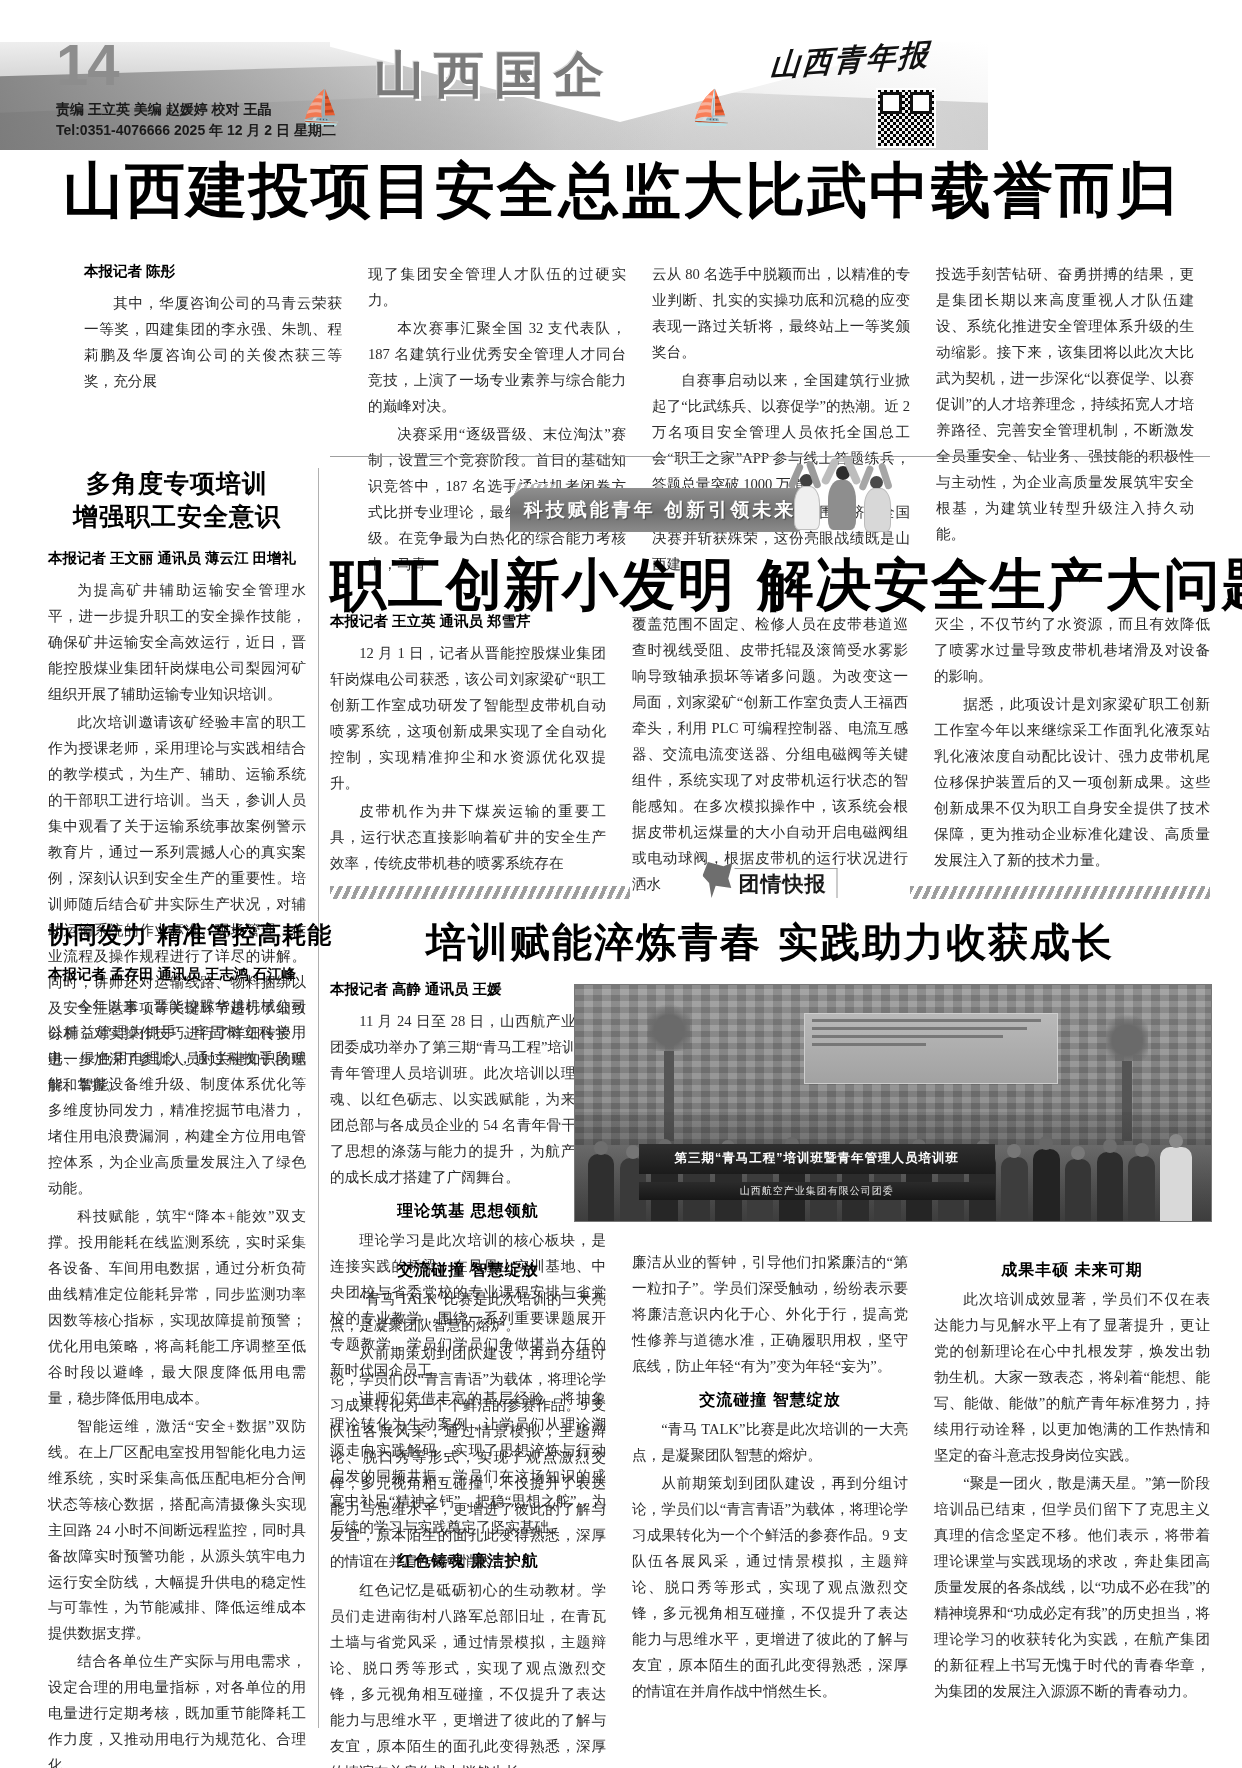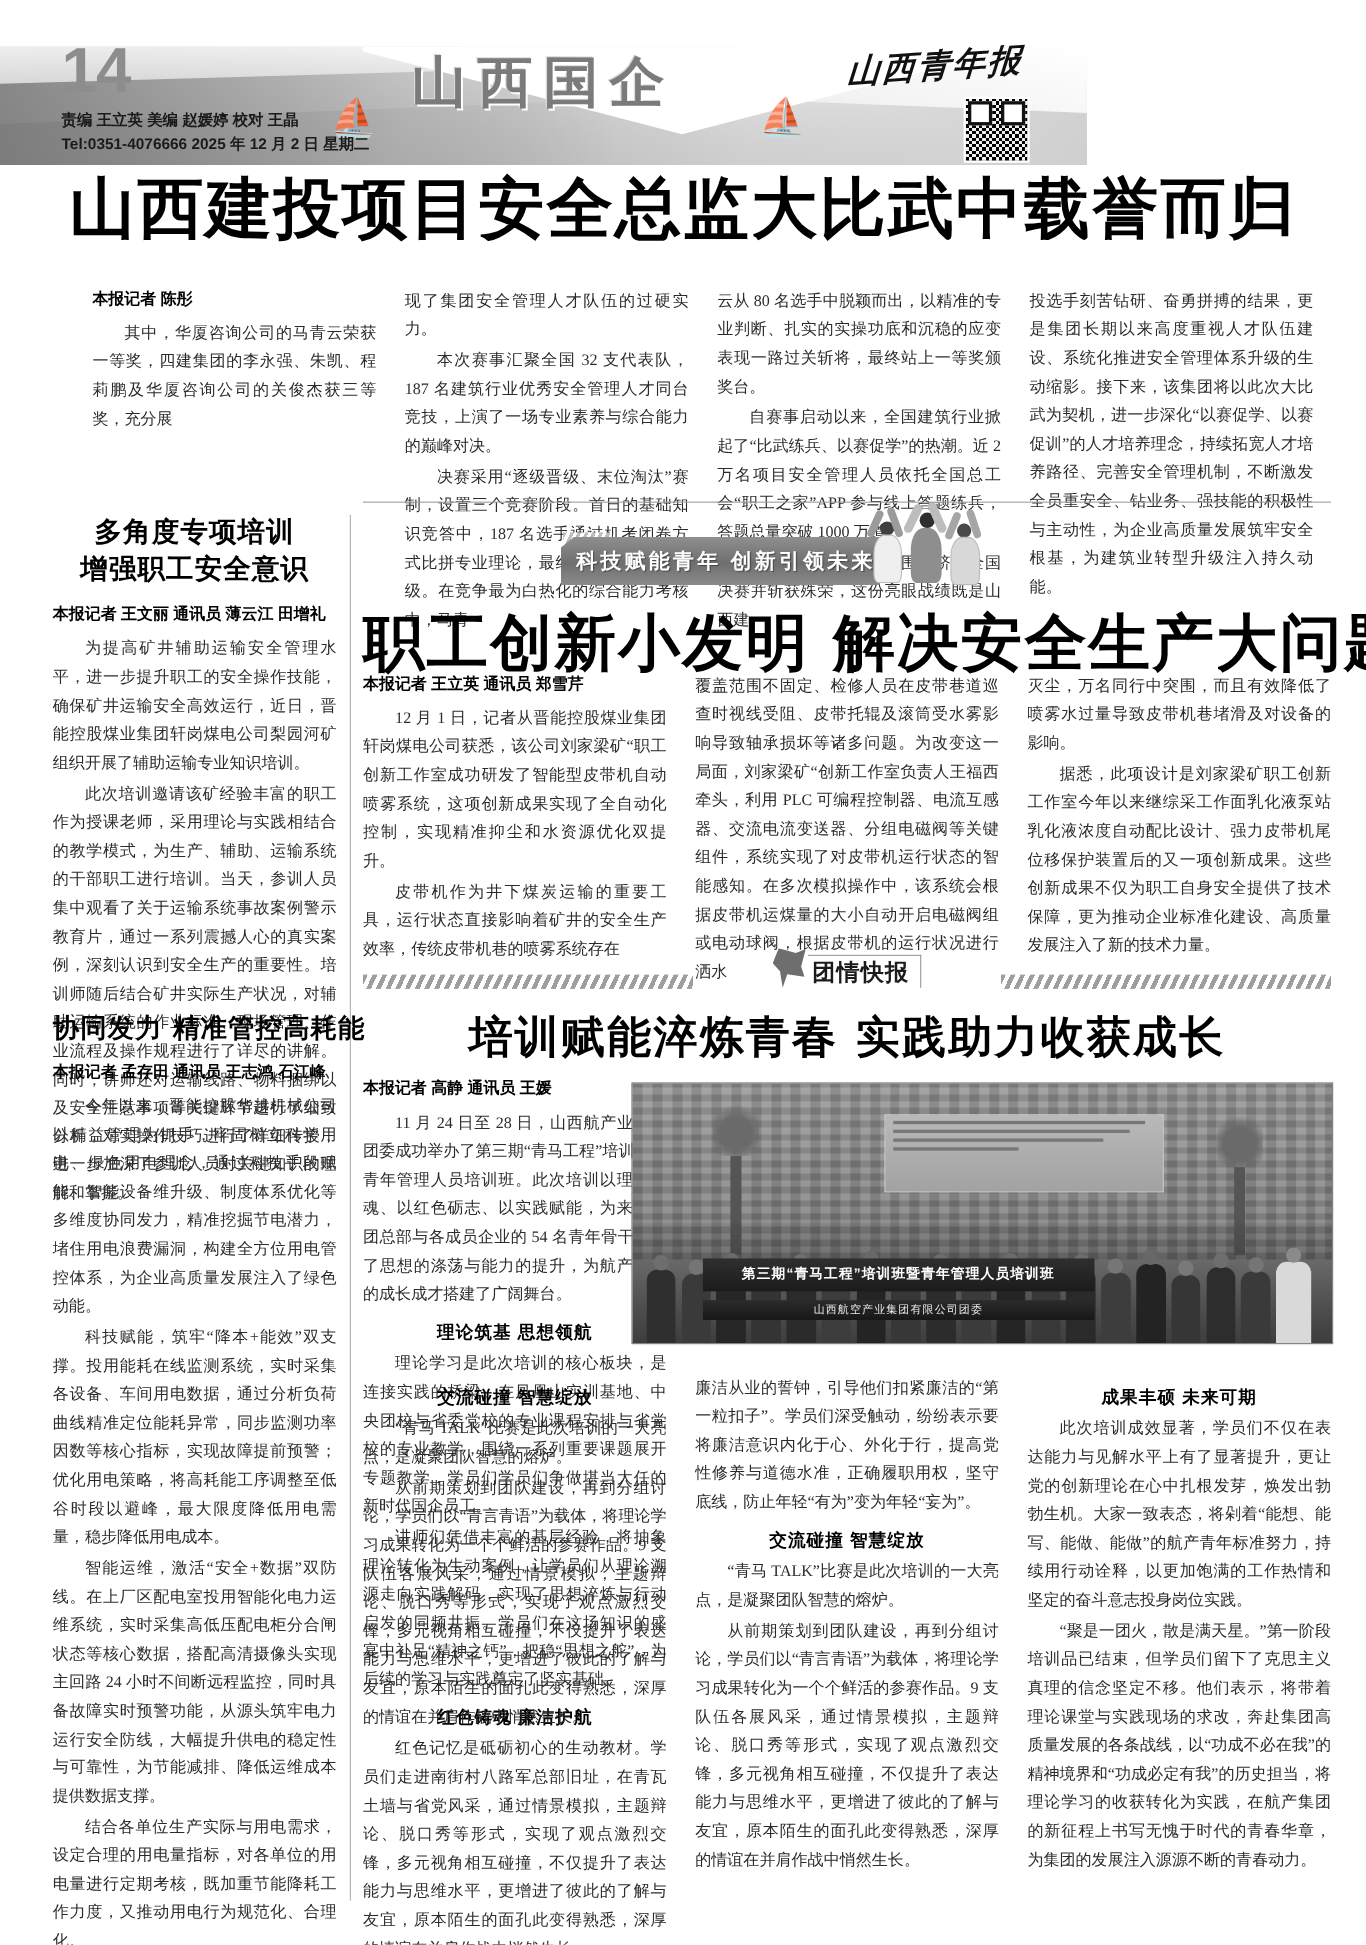--- a/index.html
+++ b/index.html
@@ -353,21 +353,21 @@
     <div class="cols">
       <div class="col">
         <div class="byline">本报记者 王立英 通讯员 郑雪芹</div>
         <p class="ptext">12 月 1 日，记者从晋能控股煤业集团轩岗煤电公司获悉，该公司刘家梁矿“职工创新工作室成功研发了智能型皮带机自动喷雾系统，这项创新成果实现了全自动化控制，实现精准抑尘和水资源优化双提升。</p>
         <p class="ptext">皮带机作为井下煤炭运输的重要工具，运行状态直接影响着矿井的安全生产效率，传统皮带机巷的喷雾系统存在</p>
       </div>
       <div class="col">
         <p class="ptext noindent">覆盖范围不固定、检修人员在皮带巷道巡查时视线受阻、皮带托辊及滚筒受水雾影响导致轴承损坏等诸多问题。为改变这一局面，刘家梁矿“创新工作室负责人王福西牵头，利用 PLC 可编程控制器、电流互感器、交流电流变送器、分组电磁阀等关键组件，系统实现了对皮带机运行状态的智能感知。在多次模拟操作中，该系统会根据皮带机运煤量的大小自动开启电磁阀组或电动球阀，根据皮带机的运行状况进行洒水</p>
       </div>
       <div class="col">
-        <p class="ptext noindent">灭尘，万名同行中突围，而且有效降低了喷雾水过量导致皮带机巷堵滑及对设备的影响。</p>
+        <p class="ptext noindent">灭尘，不仅节约了水资源，而且有效降低了喷雾水过量导致皮带机巷堵滑及对设备的影响。</p>
         <p class="ptext">据悉，此项设计是刘家梁矿职工创新工作室今年以来继综采工作面乳化液泵站乳化液浓度自动配比设计、强力皮带机尾位移保护装置后的又一项创新成果。这些创新成果不仅为职工自身安全提供了技术保障，更为推动企业标准化建设、高质量发展注入了新的技术力量。</p>
       </div>
     </div>
   </div>
 
   <div class="tuan-wrap">
     <div class="hatch-l"></div>
     <div class="hatch-r"></div>
     <div class="tuan-badge">
       <div class="tuan-flag"></div>

